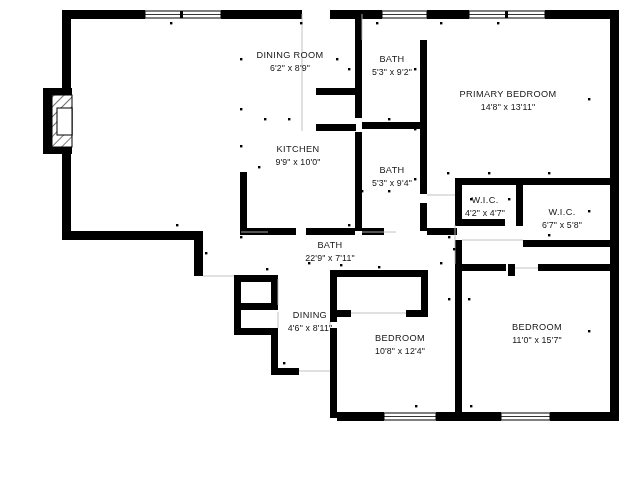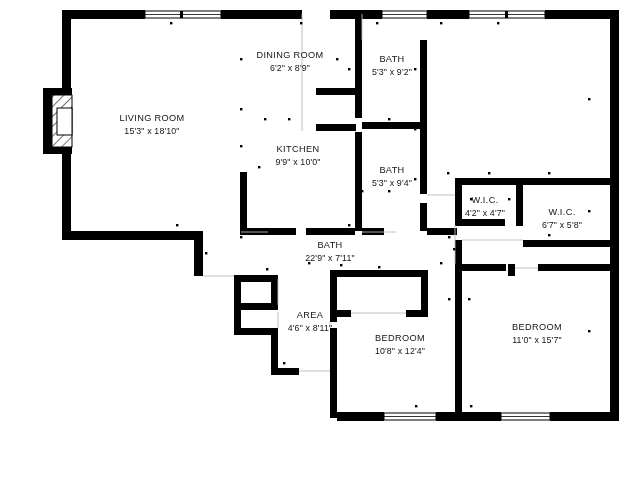--- a/index.html
+++ b/index.html
@@ -240,24 +240,20 @@
       <rect x="415" y="405" width="2.4" height="2.4"></rect>
       <rect x="470" y="405" width="2.4" height="2.4"></rect>
       <rect x="330" y="404" width="2.4" height="2.4"></rect>
       <rect x="283" y="362" width="2.4" height="2.4"></rect>
       <rect x="176" y="224" width="2.4" height="2.4"></rect>
       <rect x="348" y="224" width="2.4" height="2.4"></rect>
       <rect x="453" y="248" width="2.4" height="2.4"></rect>
     </g>
   </svg>
 
-  <div class="room-label" style="left:152px; top:125px;">
-    <span class="room-name">LIVING ROOM</span>
-    <span class="room-dims">15'3" x 18'10"</span>
-  </div>
 
   <div class="room-label" style="left:290px; top:62px;">
     <span class="room-name">DINING ROOM</span>
     <span class="room-dims">6'2" x 8'9"</span>
   </div>
 
   <div class="room-label" style="left:298px; top:156px;">
     <span class="room-name">KITCHEN</span>
     <span class="room-dims">9'9" x 10'0"</span>
   </div>
@@ -265,38 +261,42 @@
   <div class="room-label" style="left:392px; top:66px;">
     <span class="room-name">BATH</span>
     <span class="room-dims">5'3" x 9'2"</span>
   </div>
 
   <div class="room-label" style="left:392px; top:177px;">
     <span class="room-name">BATH</span>
     <span class="room-dims">5'3" x 9'4"</span>
   </div>
 
+  <div class="room-label" style="left:508px; top:101px;">
+    <span class="room-name">PRIMARY BEDROOM</span>
+    <span class="room-dims">14'8" x 13'11"</span>
+  </div>
 
   <div class="room-label" style="left:485px; top:207px;">
     <span class="room-name">W.I.C.</span>
     <span class="room-dims">4'2" x 4'7"</span>
   </div>
 
   <div class="room-label" style="left:562px; top:219px;">
     <span class="room-name">W.I.C.</span>
     <span class="room-dims">6'7" x 5'8"</span>
   </div>
 
   <div class="room-label" style="left:330px; top:252px;">
     <span class="room-name">BATH</span>
     <span class="room-dims">22'9" x 7'11"</span>
   </div>
 
   <div class="room-label" style="left:310px; top:322px;">
-    <span class="room-name">AREA</span>
+    <span class="room-name">DINING</span>
     <span class="room-dims">4'6" x 8'11"</span>
   </div>
 
   <div class="room-label" style="left:400px; top:345px;">
     <span class="room-name">BEDROOM</span>
     <span class="room-dims">10'8" x 12'4"</span>
   </div>
 
   <div class="room-label" style="left:537px; top:334px;">
     <span class="room-name">BEDROOM</span>

